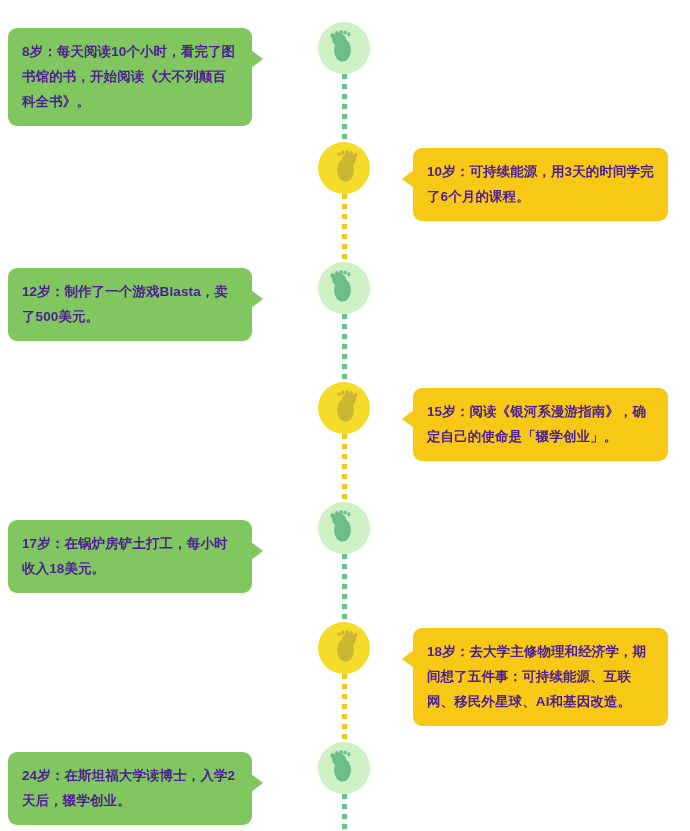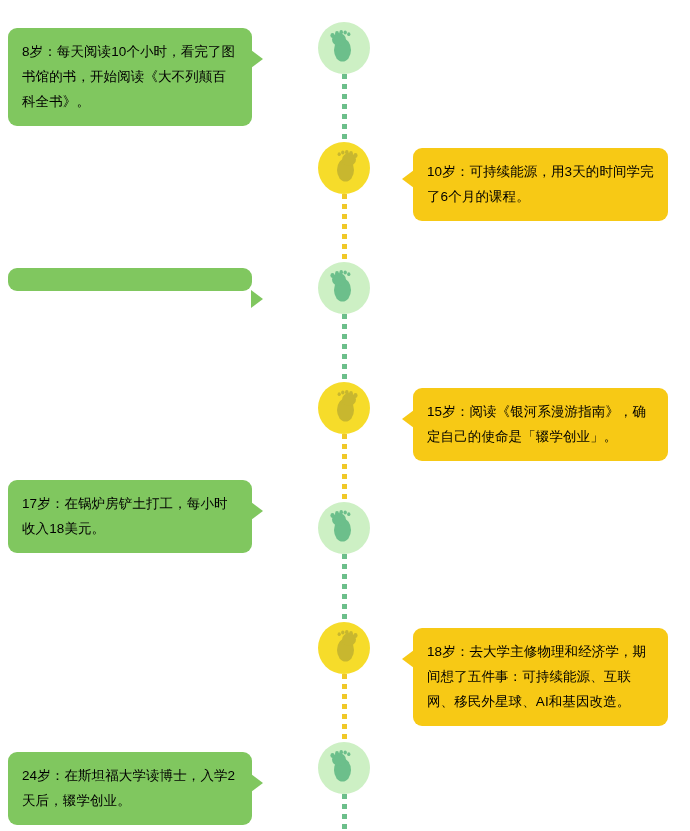--- a/index.html
+++ b/index.html
@@ -50,22 +50,23 @@
   .node.yellow .fp { fill: #c8b72f; }
 
   
   .bubble {
     position: absolute;
     box-sizing: border-box;
     border-radius: 9px;
     padding: 11px 14px 12px 14px;
     font-size: 13.5px;
     line-height: 25px;
-    color: #000000;
+    color: #4c1d95;
     letter-spacing: 0.1px;
+    font-weight: bold;
   }
   .bubble.green { background: #80c75f; }
   .bubble.yellow { background: #f7c915; }
 
   .bubble.left  { left: 8px;  width: 244px; text-align: left; }
   .bubble.right { left: 413px; width: 255px; text-align: left; }
 
   
   .bubble .tail {
     position: absolute;
@@ -199,28 +200,29 @@
     <span>8岁：每天阅读10个小时，看完了图书馆的书，开始阅读《大不列颠百科全书》。</span>
   </div>
 
   <div class="bubble yellow right" style="top:148px;">
     <span class="tail"></span>
     <span>10岁：可持续能源，用3天的时间学完了6个月的课程。</span>
   </div>
 
   <div class="bubble green left" style="top:268px;">
     <span class="tail"></span>
+    <span>12岁：制作了一个游戏Blasta，卖了500美元。</span>
   </div>
 
   <div class="bubble yellow right" style="top:388px;">
     <span class="tail"></span>
     <span>15岁：阅读《银河系漫游指南》，确定自己的使命是「辍学创业」。</span>
   </div>
 
-  <div class="bubble green left" style="top:480px;">
+  <div class="bubble green left" style="top:520px;">
     <span class="tail"></span>
     <span>17岁：在锅炉房铲土打工，每小时收入18美元。</span>
   </div>
 
   <div class="bubble yellow right" style="top:628px;">
     <span class="tail"></span>
     <span>18岁：去大学主修物理和经济学，期间想了五件事：可持续能源、互联网、移民外星球、AI和基因改造。</span>
   </div>
 
   <div class="bubble green left" style="top:752px;">

